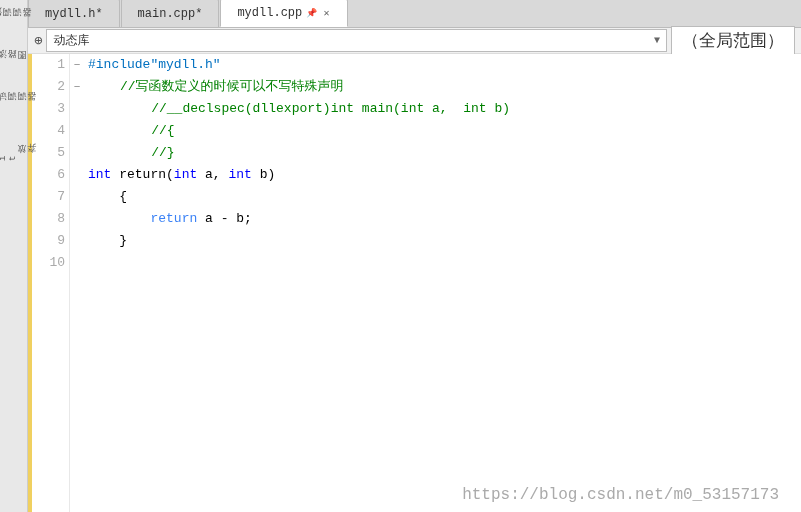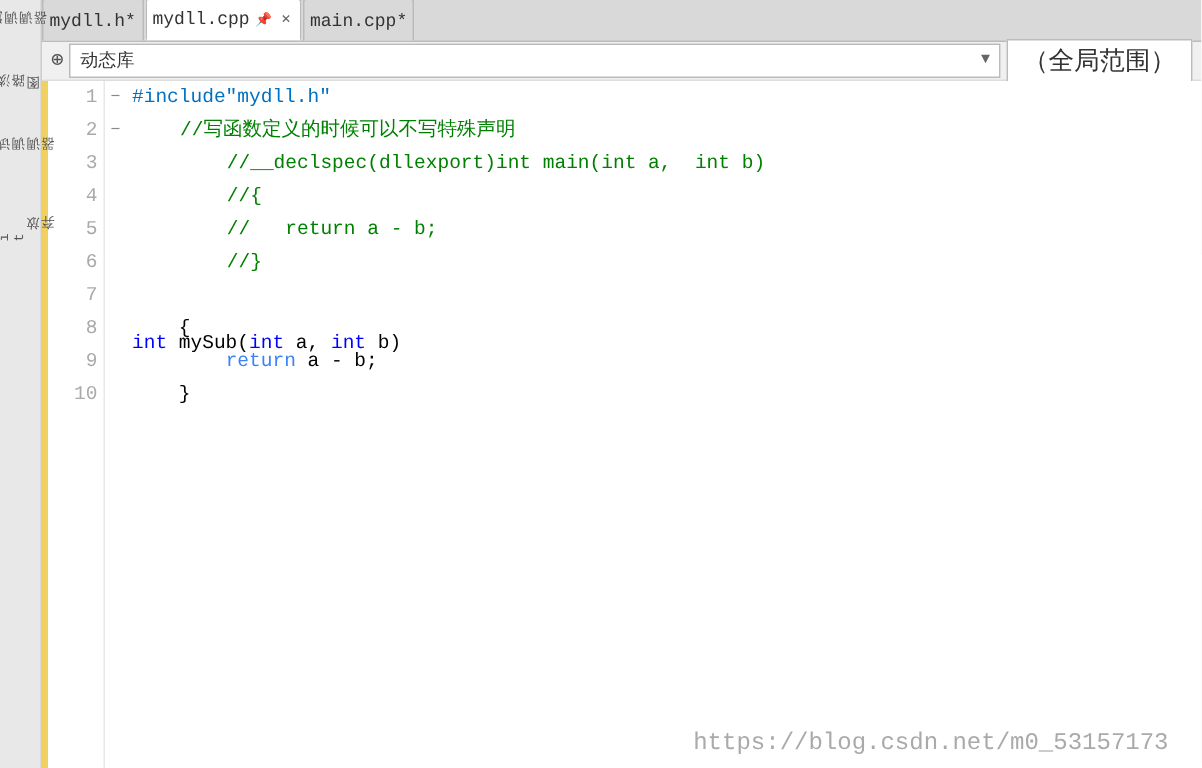--- a/index.html
+++ b/index.html
@@ -60,21 +60,21 @@
       flex-direction: row;
       background: #d9d9d9;
       border-bottom: 1px solid #bbb;
       height: 28px;
       align-items: flex-end;
       flex-shrink: 0;
     }
     .tab {
       display: flex;
       align-items: center;
-      padding: 0 4px;
+      padding: 0 16px;
       height: 28px;
       font-size: 12px;
       color: #333;
       border: 1px solid #bbb;
       border-bottom: none;
       background: #d9d9d9;
       cursor: pointer;
       gap: 4px;
       border-radius: 2px 2px 0 0;
       margin-right: 1px;
@@ -199,21 +199,21 @@
       align-items: baseline;
       height: 22px;
       font-size: 13px;
       line-height: 22px;
       white-space: pre;
     }
 
     
     .c-default { color: #000; }
     .c-comment { color: #008000; margin-left: 32px; }
-    .c-type { color: #0000ff; margin-top: 32px; }
+    .c-type { color: #0000ff; }
     .c-return-kw { color: #3b82f6; }
     .c-preproc { color: #0070c0; }
 
     
     .watermark {
       position: absolute;
       bottom: 8px;
       right: 22px;
       font-size: 16px;
       color: #aaa;
@@ -229,27 +229,27 @@
   <div class="sidebar-item">调<br>试<br>调<br>调<br>器</div>
   <div class="sidebar-item git-section">G<br>i<br>t<br>放<br>弃</div>
 </div>
 
 <div class="main-area">
 
   <div class="tab-bar">
     <div class="tab">
       <span>mydll.h*</span>
     </div>
+    <div class="tab">
+      <span>main.cpp*</span>
+    </div>
     <div class="tab active">
       <span>mydll.cpp</span>
       <span class="tab-pin">📌</span>
       <span class="tab-close">✕</span>
-    </div>
-    <div class="tab">
-      <span>main.cpp*</span>
     </div>
   </div>
 
   <div class="toolbar">
     <span class="toolbar-icon">⊕</span>
     <div class="toolbar-dropdown">
       <span>动态库</span>
       <span class="toolbar-dropdown-arrow">▼</span>
     </div>
     <div class="toolbar-scope">
@@ -298,30 +298,27 @@
       </div>
 
       <div class="code-line">
         <span class="c-comment">    //__declspec(dllexport)int main(int a,  int b)</span>
       </div>
 
       <div class="code-line">
         <span class="c-comment">    //{</span>
       </div>
 
-      <div class="code-line">
-        <span class="c-comment">    //   return a - b;</span>
-      </div>
 
       <div class="code-line">
         <span class="c-comment">    //}</span>
       </div>
 
       <div class="code-line">
-        <span class="c-type">int</span><span class="c-default"> mySub(</span><span class="c-type">int</span><span class="c-default"> a, </span><span class="c-type">int</span><span class="c-default"> b)</span>
+        <span class="c-type">int</span><span class="c-default"> return(</span><span class="c-type">int</span><span class="c-default"> a, </span><span class="c-type">int</span><span class="c-default"> b)</span>
       </div>
 
       <div class="code-line">
         <span class="c-default">    {</span>
       </div>
 
       <div class="code-line">
         <span class="c-default">        </span><span class="c-return-kw">return</span><span class="c-default"> a - b;</span>
       </div>
 

